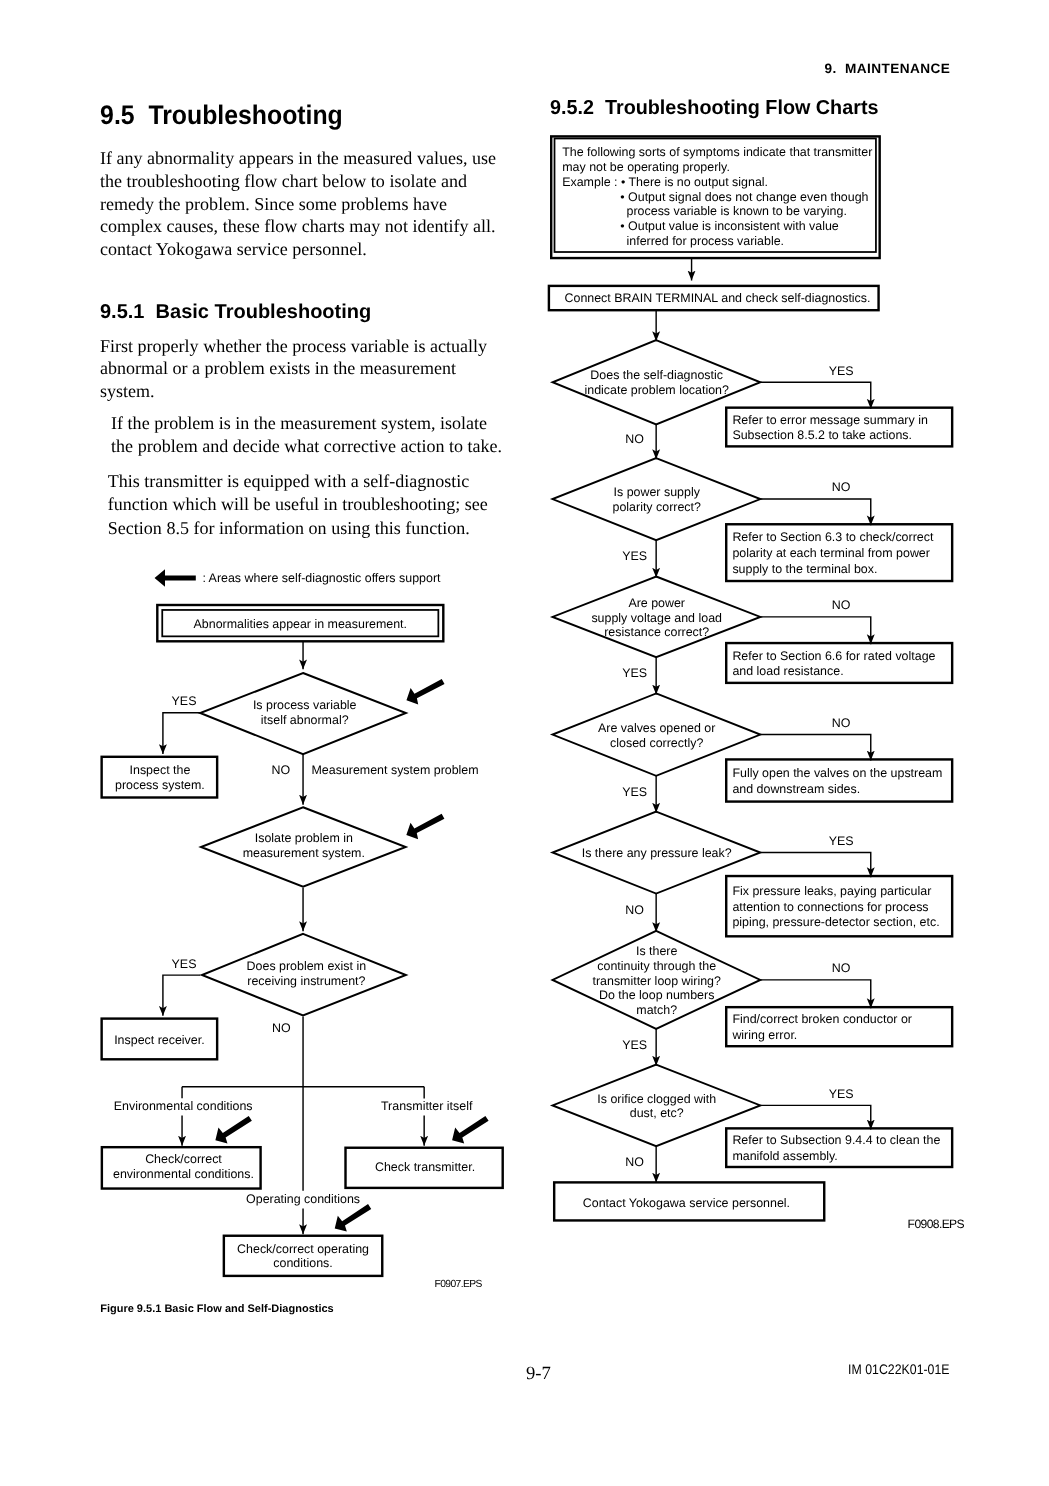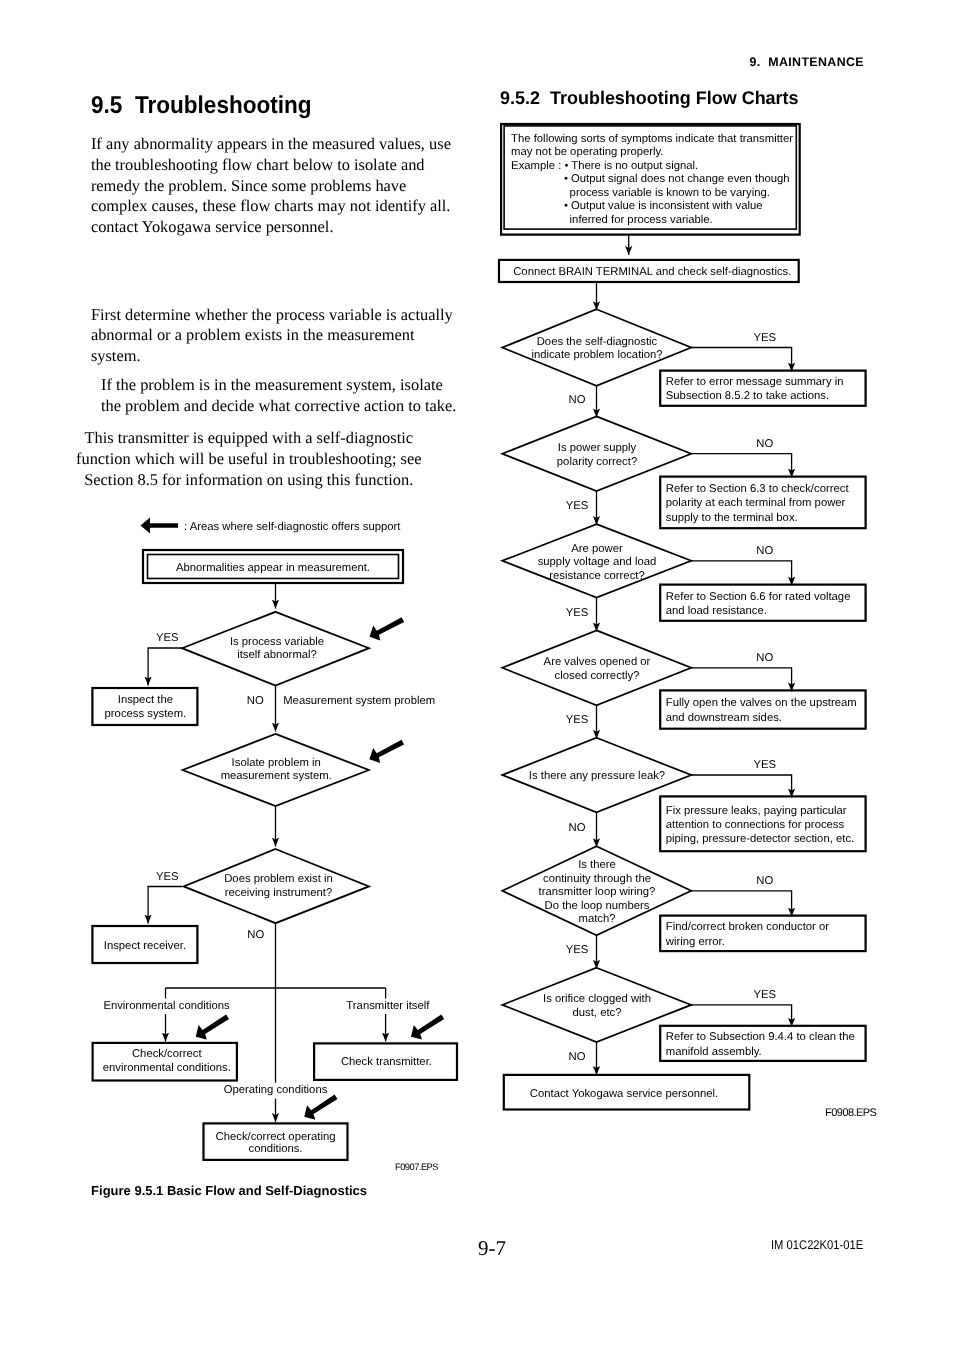--- a/index.html
+++ b/index.html
@@ -10,23 +10,23 @@
   .abs{position:absolute;}
   .sans{font-family:"Liberation Sans",sans-serif;}
   .serif{font-family:"Liberation Serif",serif;}
 
   #running-head{left:749.5px;top:54.6px;font-size:12.4px;font-weight:bold;letter-spacing:0.38px;white-space:pre;}
   #h1-left{left:90.9px;top:91.5px;font-size:24.4px;font-weight:bold;white-space:pre;transform:scaleX(0.925);transform-origin:left top;}
   #h1-right{left:500.2px;top:87.2px;font-size:18.36px;font-weight:bold;white-space:pre;transform:scaleX(0.979);transform-origin:left top;}
   #h2-left{left:90.9px;top:273px;font-size:18.2px;font-weight:bold;white-space:pre;}
 
   .body-p{position:absolute;font-size:16.4px;line-height:20.7px;white-space:nowrap;}
-  #footer-page{left:478.1px;top:1240.1px;font-size:21px;line-height:17px;}
+  #footer-page{left:478.1px;top:1240.1px;font-size:17px;line-height:17px;}
   #footer-im{left:771.2px;top:1238.9px;font-size:12.6px;line-height:12.6px;transform:scaleX(0.89);transform-origin:left top;}
-  #fig-caption{left:91.1px;top:1184.1px;font-size:13px;font-weight:bold;line-height:13px;}
+  #fig-caption{left:91.1px;top:1184.1px;font-size:10px;font-weight:bold;line-height:13px;}
   #eps-left{left:395px;top:1161.5px;font-size:9.4px;line-height:9.4px;letter-spacing:-0.55px;}
   #eps-right{left:825.1px;top:1108.5px;font-size:11px;line-height:9.4px;letter-spacing:-0.55px;}
 
   svg{position:absolute;left:0;top:0;overflow:visible;}
   .fc text{font-family:"Liberation Sans",sans-serif;font-size:11.3px;fill:#000;}
 </style>
 </head>
 <body>
 
 <div class="pg">
@@ -36,31 +36,32 @@
   <div class="abs sans" id="h1-left">9.5  Troubleshooting</div>
 
   <div class="body-p serif" style="left:90.9px;top:134.2px;">
     <div>If any abnormality appears in the measured values, use</div>
     <div>the troubleshooting flow chart below to isolate and</div>
     <div>remedy the problem. Since some problems have</div>
     <div>complex causes, these flow charts may not identify all.</div>
     <div>contact Yokogawa service personnel.</div>
   </div>
 
+  <div class="abs sans" id="h2-left">9.5.1  Basic Troubleshooting</div>
 
   <div class="body-p serif" style="left:90.9px;top:304.5px;">
-    <div>First determine whether the process variable is actually</div>
+    <div>First properly whether the process variable is actually</div>
     <div>abnormal or a problem exists in the measurement</div>
     <div>system.</div>
   </div>
   <div class="body-p serif" style="left:101px;top:375.2px;">
     <div>If the problem is in the measurement system, isolate</div>
     <div>the problem and decide what corrective action to take.</div>
   </div>
-  <div class="body-p serif" style="left:76px;top:428.1px;text-align:center;">
+  <div class="body-p serif" style="left:98px;top:428.1px;">
     <div>This transmitter is equipped with a self-diagnostic</div>
     <div>function which will be useful in troubleshooting; see</div>
     <div>Section 8.5 for information on using this function.</div>
   </div>
 
   <div class="abs sans" id="fig-caption">Figure 9.5.1 Basic Flow and Self-Diagnostics</div>
   <div class="abs sans" id="eps-left">F0907.EPS</div>
 
   <div class="abs sans" id="h1-right">9.5.2  Troubleshooting Flow Charts</div>
   <div class="abs sans" id="eps-right">F0908.EPS</div>

